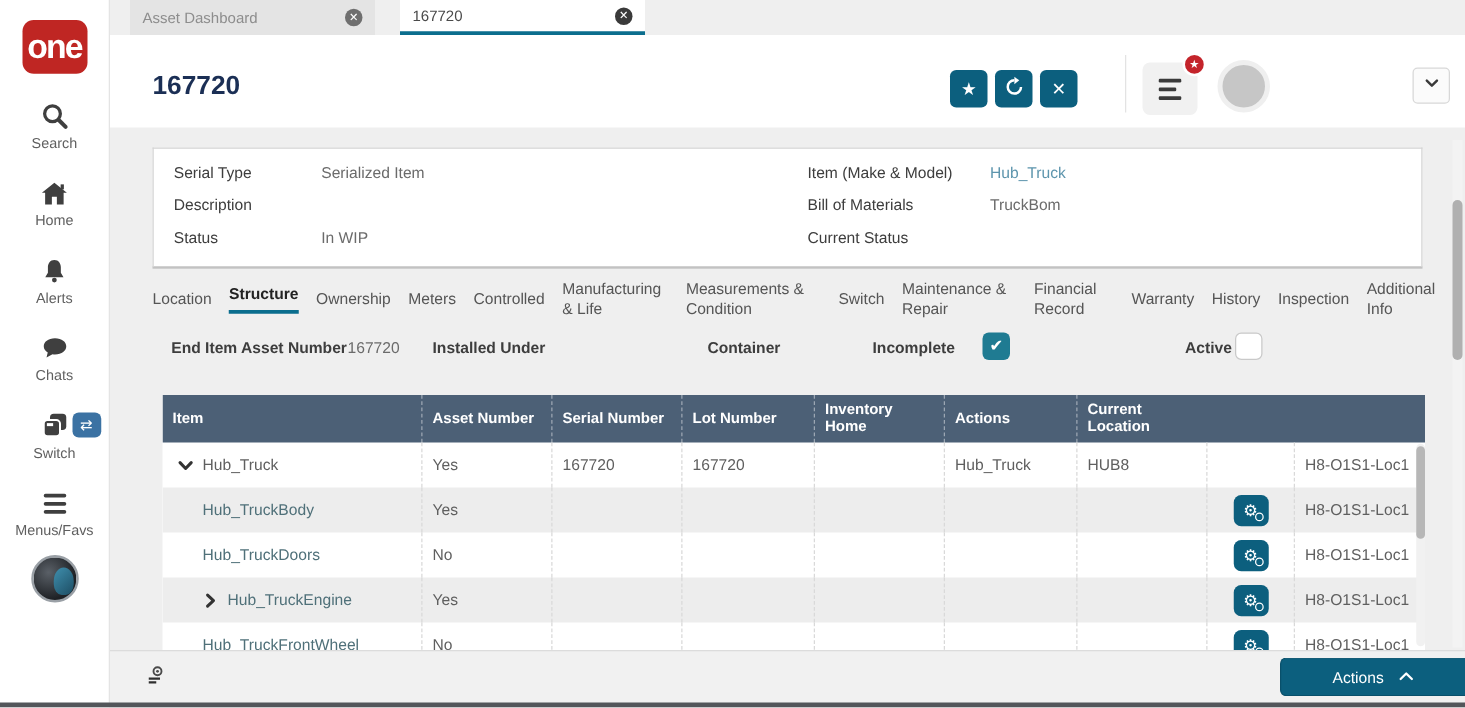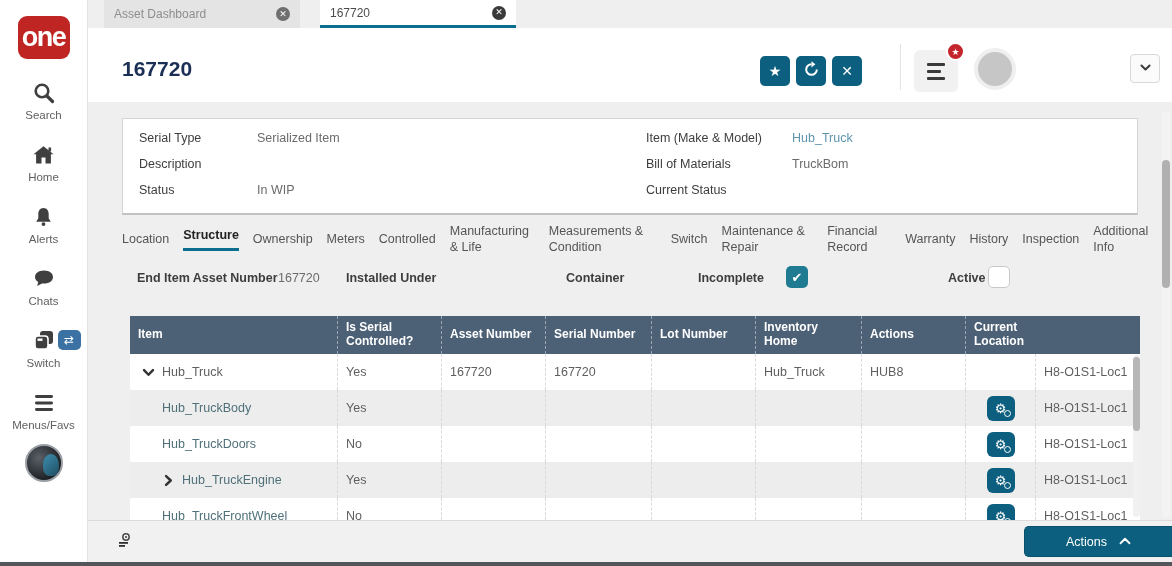--- a/index.html
+++ b/index.html
@@ -287,21 +287,20 @@
     <span class="checkbox checked" style="left:664px">
         <span>✔</span>
       </span>
     <span class="f-label" style="left:826px">Active</span>
     <span class="checkbox unchecked" style="left:866px"></span>
   </div>
 
   <div class="table">
     <div class="thead" id="tableHead">
         <div class="th">Item</div>
-        <div class="th">Is Serial Controlled?</div>
         <div class="th">Asset Number</div>
         <div class="th">Serial Number</div>
         <div class="th">Lot Number</div>
         <div class="th">Inventory Home</div>
         <div class="th">Actions</div>
         <div class="th">Current Location</div>
       </div>
     <div id="tableBody">
         <div class="trow">
           <div class="td item">

